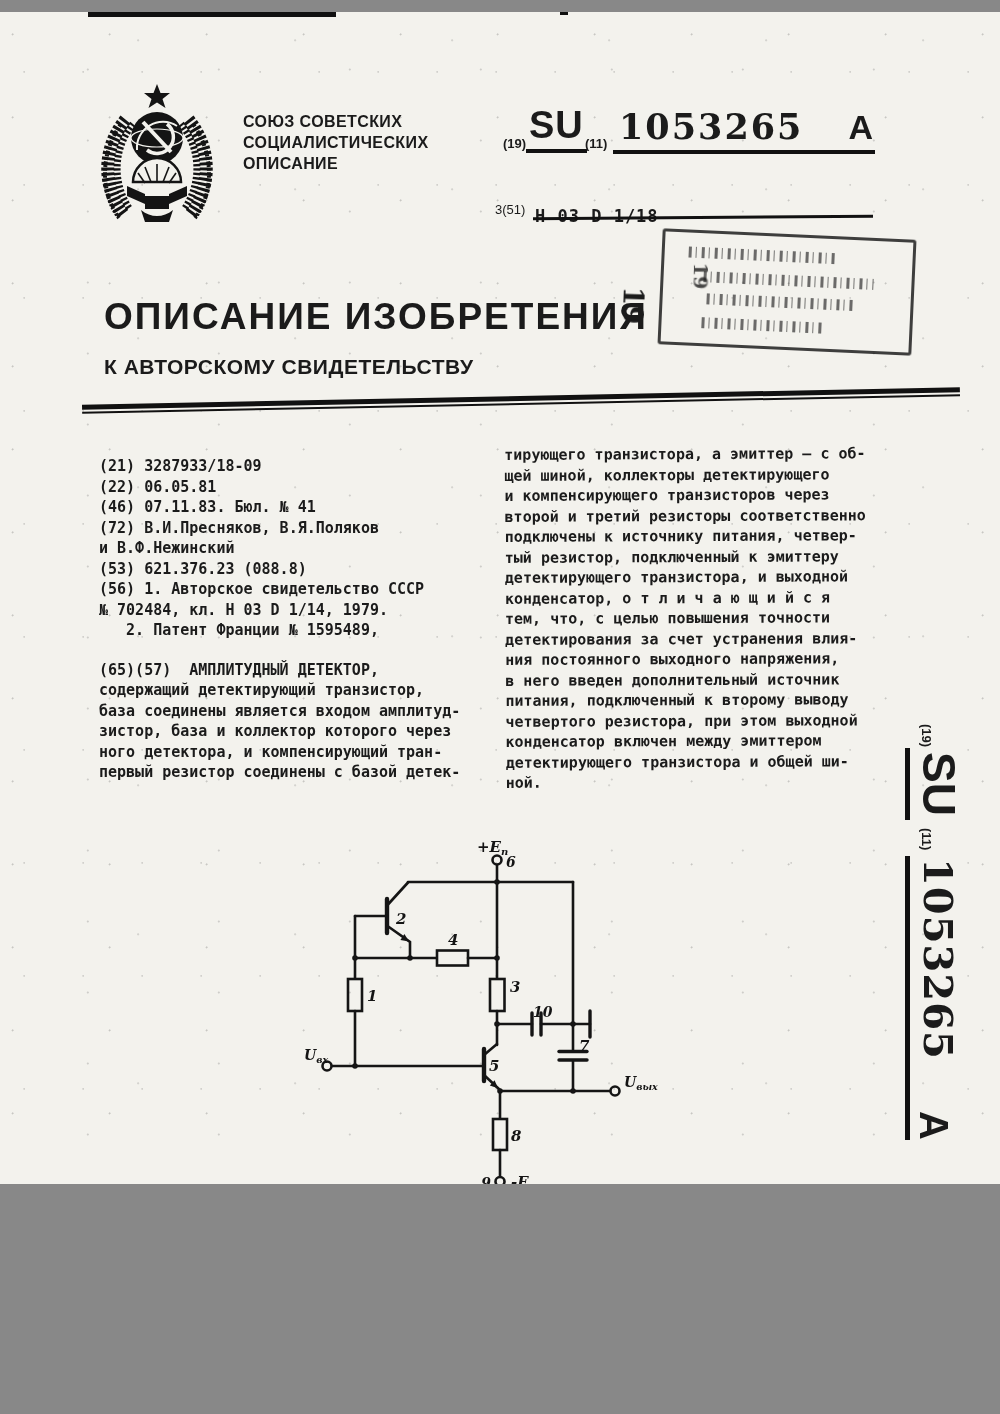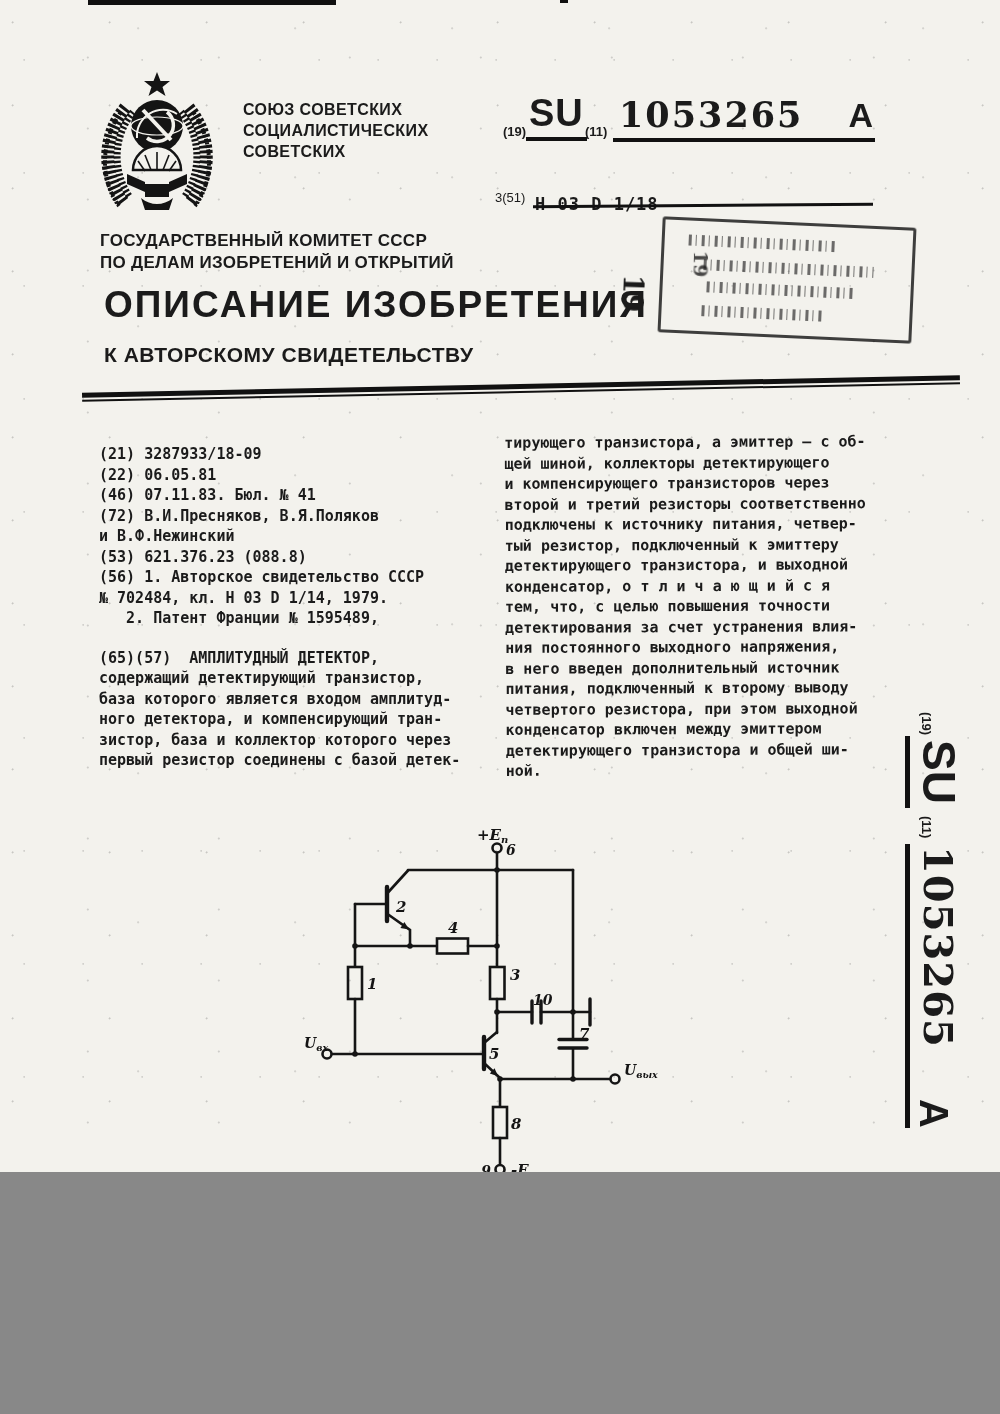--- a/index.html
+++ b/index.html
@@ -1,17 +1,17 @@
 <!DOCTYPE html>
 <html><head>
 <meta charset="utf-8">
 <style>
   html,body{margin:0;padding:0;background:#888;}
   .page{
-    position:relative;width:1000px;height:1172px;margin:0 auto;
+    position:relative;width:1000px;height:1172px;margin:12px auto;
     background:#f3f2ed;overflow:hidden;
     font-family:"Liberation Sans",sans-serif;color:#1b1b1b;
   }
   
   .page::after{
     content:"";position:absolute;inset:0;pointer-events:none;opacity:.55;
     background-image:
       radial-gradient(circle at 13% 27%, rgba(20,20,20,.35) 0 .6px, transparent 1.4px),
       radial-gradient(circle at 67% 81%, rgba(20,20,20,.30) 0 .6px, transparent 1.4px),
       radial-gradient(circle at 41% 53%, rgba(20,20,20,.28) 0 .5px, transparent 1.3px),
@@ -106,21 +106,21 @@
 
     <path d="M34,108 L52,116 L52,126 L34,118 Z" fill="#141414"></path>
     <path d="M94,108 L76,116 L76,126 L94,118 Z" fill="#141414"></path>
     <rect x="52" y="118" width="24" height="13" fill="#141414"></rect>
     <path d="M48,132 C58,140 70,140 80,132 L76,144 L52,144 Z" fill="#141414"></path>
   </svg>
 
   <div class="abs union">
     <div>СОЮЗ СОВЕТСКИХ</div>
     <div>СОЦИАЛИСТИЧЕСКИХ</div>
-    <div>СОВЕТСКИХ</div>
+    <div>ОПИСАНИЕ</div>
   </div>
 
   <div class="abs pub-row">
     <span class="c19">(19)</span>
     <span class="country">SU</span>
     <span class="c11">(11)</span>
     <span class="numwrap">
       <span class="number">1053265</span>
       <span class="kind">A</span>
     </span>
@@ -134,45 +134,41 @@
 
   <div class="abs stamp">
     <div class="stamp-row" style="top:14px;width:150px;"></div>
     <div class="stamp-row" style="top:38px;width:170px;left:40px;"></div>
     <div class="stamp-row" style="top:60px;width:150px;left:44px;"></div>
     <div class="stamp-row" style="top:84px;width:120px;left:40px;"></div>
     <span class="stamp-mark">19</span>
   </div>
   <div class="abs stamp-hand">19</div>
 
-  <div class="abs committee">
-    <div>ГОСУДАРСТВЕННЫЙ КОМИТЕТ СССР</div>
-    <div>ПО ДЕЛАМ ИЗОБРЕТЕНИЙ И ОТКРЫТИЙ</div>
-  </div>
 
   <div class="abs doc-subtitle">К АВТОРСКОМУ СВИДЕТЕЛЬСТВУ</div>
   <div class="abs doc-title">ОПИСАНИЕ ИЗОБРЕТЕНИЯ</div>
   <div class="abs rule"></div>
 
   <div class="abs col-left">
     <div class="mono-line">(21) 3287933/18-09</div>
     <div class="mono-line">(22) 06.05.81</div>
     <div class="mono-line">(46) 07.11.83. Бюл. № 41</div>
     <div class="mono-line">(72) В.И.Пресняков, В.Я.Поляков</div>
     <div class="mono-line">и В.Ф.Нежинский</div>
     <div class="mono-line">(53) 621.376.23 (088.8)</div>
     <div class="mono-line">(56) 1. Авторское свидетельство СССР</div>
     <div class="mono-line">№ 702484, кл. H 03 D 1/14, 1979.</div>
     <div class="mono-line">   2. Патент Франции № 1595489,</div>
     <div class="claim-gap"></div>
     <div class="mono-line">(65)(57)  АМПЛИТУДНЫЙ ДЕТЕКТОР,</div>
     <div class="mono-line">содержащий детектирующий транзистор,</div>
-    <div class="mono-line">база которого является входом амплитуд-</div>
+    <div class="mono-line">база соединены является входом амплитуд-</div>
+    <div class="mono-line">зистор, база и коллектор которого через</div>
     <div class="mono-line">ного детектора, и компенсирующий тран-</div>
-    <div class="mono-line">зистор, база и коллектор которого через</div>
     <div class="mono-line">первый резистор соединены с базой детек-</div>
   </div>
 
   <div class="abs col-right">
     <div class="mono-line">тирующего транзистора, а эмиттер — с об-</div>
     <div class="mono-line">щей шиной, коллекторы детектирующего</div>
     <div class="mono-line">и компенсирующего транзисторов через</div>
     <div class="mono-line">второй и третий резисторы соответственно</div>
     <div class="mono-line">подключены к источнику питания, четвер-</div>
     <div class="mono-line">тый резистор, подключенный к эмиттеру</div>

